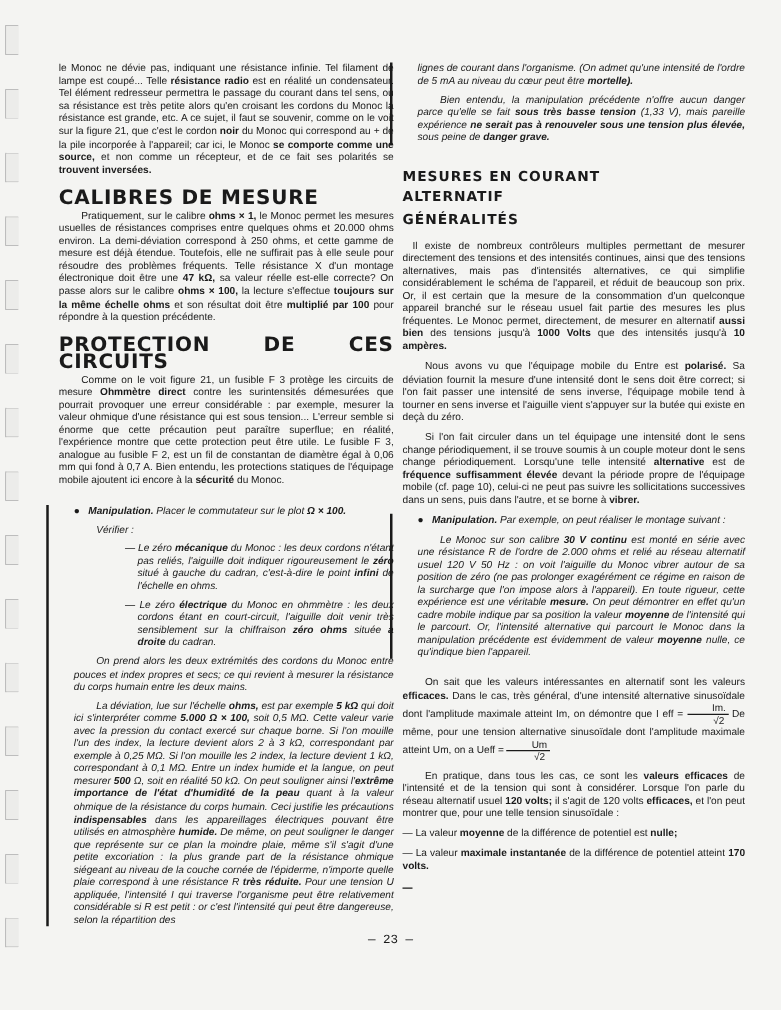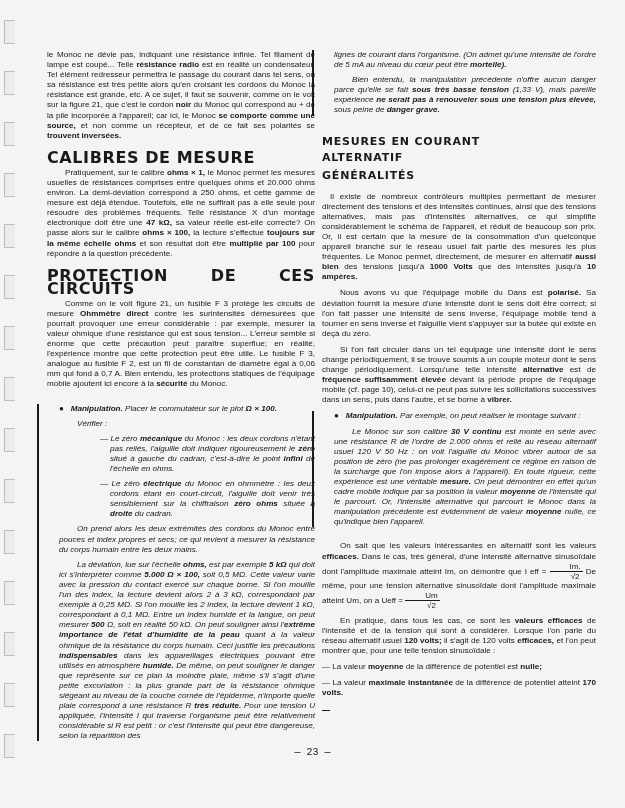--- a/index.html
+++ b/index.html
@@ -78,21 +78,21 @@
       <p class="ind"><span>Bien entendu, la manipulation précédente n'offre aucun danger parce qu'elle se fait </span><b>sous très basse tension</b><span> (1,33 V), mais pareille expérience </span><b>ne serait pas à renouveler sous une tension plus élevée,</b><span> sous peine de </span><b>danger grave.</b></p>
     </div>
 
     <div style="margin-top:18px;">
       <h1>MESURES EN COURANT</h1>
       <h1>ALTERNATIF</h1>
       <h1 style="margin-top:2px;">GÉNÉRALITÉS</h1>
     </div>
 
     <p class="ind" style="margin-top:8px; text-indent:8px;"><span>Il existe de nombreux contrôleurs multiples permettant de mesurer directement des tensions et des intensités continues, ainsi que des tensions alternatives, mais pas d'intensités alternatives, ce qui simplifie considérablement le schéma de l'appareil, et réduit de beaucoup son prix. Or, il est certain que la mesure de la consommation d'un quelconque appareil branché sur le réseau usuel fait partie des mesures les plus fréquentes. Le Monoc permet, directement, de mesurer en alternatif </span><b>aussi bien</b><span> des tensions jusqu'à </span><b>1000 Volts</b><span> que des intensités jusqu'à </span><b>10 ampères.</b></p>
-    <p class="ind"><span>Nous avons vu que l'équipage mobile du Dans est </span><b>polarisé.</b><span> Sa déviation fournit la mesure d'une intensité dont le sens doit être correct; si l'on fait passer une intensité de sens inverse, l'équipage mobile tend à tourner en sens inverse et l'aiguille vient s'appuyer sur la butée qui existe en deçà du zéro.</span></p>
+    <p class="ind"><span>Nous avons vu que l'équipage mobile du Entre est </span><b>polarisé.</b><span> Sa déviation fournit la mesure d'une intensité dont le sens doit être correct; si l'on fait passer une intensité de sens inverse, l'équipage mobile tend à tourner en sens inverse et l'aiguille vient s'appuyer sur la butée qui existe en deçà du zéro.</span></p>
     <p class="ind"><span>Si l'on fait circuler dans un tel équipage une intensité dont le sens change périodiquement, il se trouve soumis à un couple moteur dont le sens change périodiquement. Lorsqu'une telle intensité </span><b>alternative</b><span> est de </span><b>fréquence suffisamment élevée</b><span> devant la période propre de l'équipage mobile (cf. page 10), celui-ci ne peut pas suivre les sollicitations successives dans un sens, puis dans l'autre, et se borne à </span><b>vibrer.</b></p>
 
     <div class="box it" style="margin-top:0;">
       <p><span>●</span>&nbsp;&nbsp;&nbsp;<b>Manipulation.</b><span> Par exemple, on peut réaliser le montage suivant :</span></p>
       <p class="ind"><span>Le Monoc sur son calibre </span><b>30 V continu</b><span> est monté en série avec une résistance R de l'ordre de 2.000 ohms et relié au réseau alternatif usuel 120 V 50 Hz : on voit l'aiguille du Monoc vibrer autour de sa position de zéro (ne pas prolonger exagérément ce régime en raison de la surcharge que l'on impose alors à l'appareil). En toute rigueur, cette expérience est une véritable </span><b>mesure.</b><span> On peut démontrer en effet qu'un cadre mobile indique par sa position la valeur </span><b>moyenne</b><span> de l'intensité qui le parcourt. Or, l'intensité alternative qui parcourt le Monoc dans la manipulation précédente est évidemment de valeur </span><b>moyenne</b><span> nulle, ce qu'indique bien l'appareil.</span></p>
     </div>
 
     <p class="ind" style="margin-top:14px;"><span>On sait que les valeurs intéressantes en alternatif sont les valeurs </span><b>efficaces.</b><span> Dans le cas, très général, d'une intensité alternative sinusoïdale dont l'amplitude maximale atteint Im, on démontre que I eff = </span><span class="frac"><span class="num">Im.</span><span class="den">√2</span></span><span> De même, pour une tension alternative sinusoïdale dont l'amplitude maximale atteint Um, on a Ueff = </span><span class="frac"><span class="num">Um</span><span class="den">√2</span></span></p>
 
     <p class="ind"><span>En pratique, dans tous les cas, ce sont les </span><b>valeurs efficaces</b><span> de l'intensité et de la tension qui sont à considérer. Lorsque l'on parle du réseau alternatif usuel </span><b>120 volts;</b><span> il s'agit de 120 volts </span><b>efficaces,</b><span> et l'on peut montrer que, pour une telle tension sinusoïdale :</span></p>

